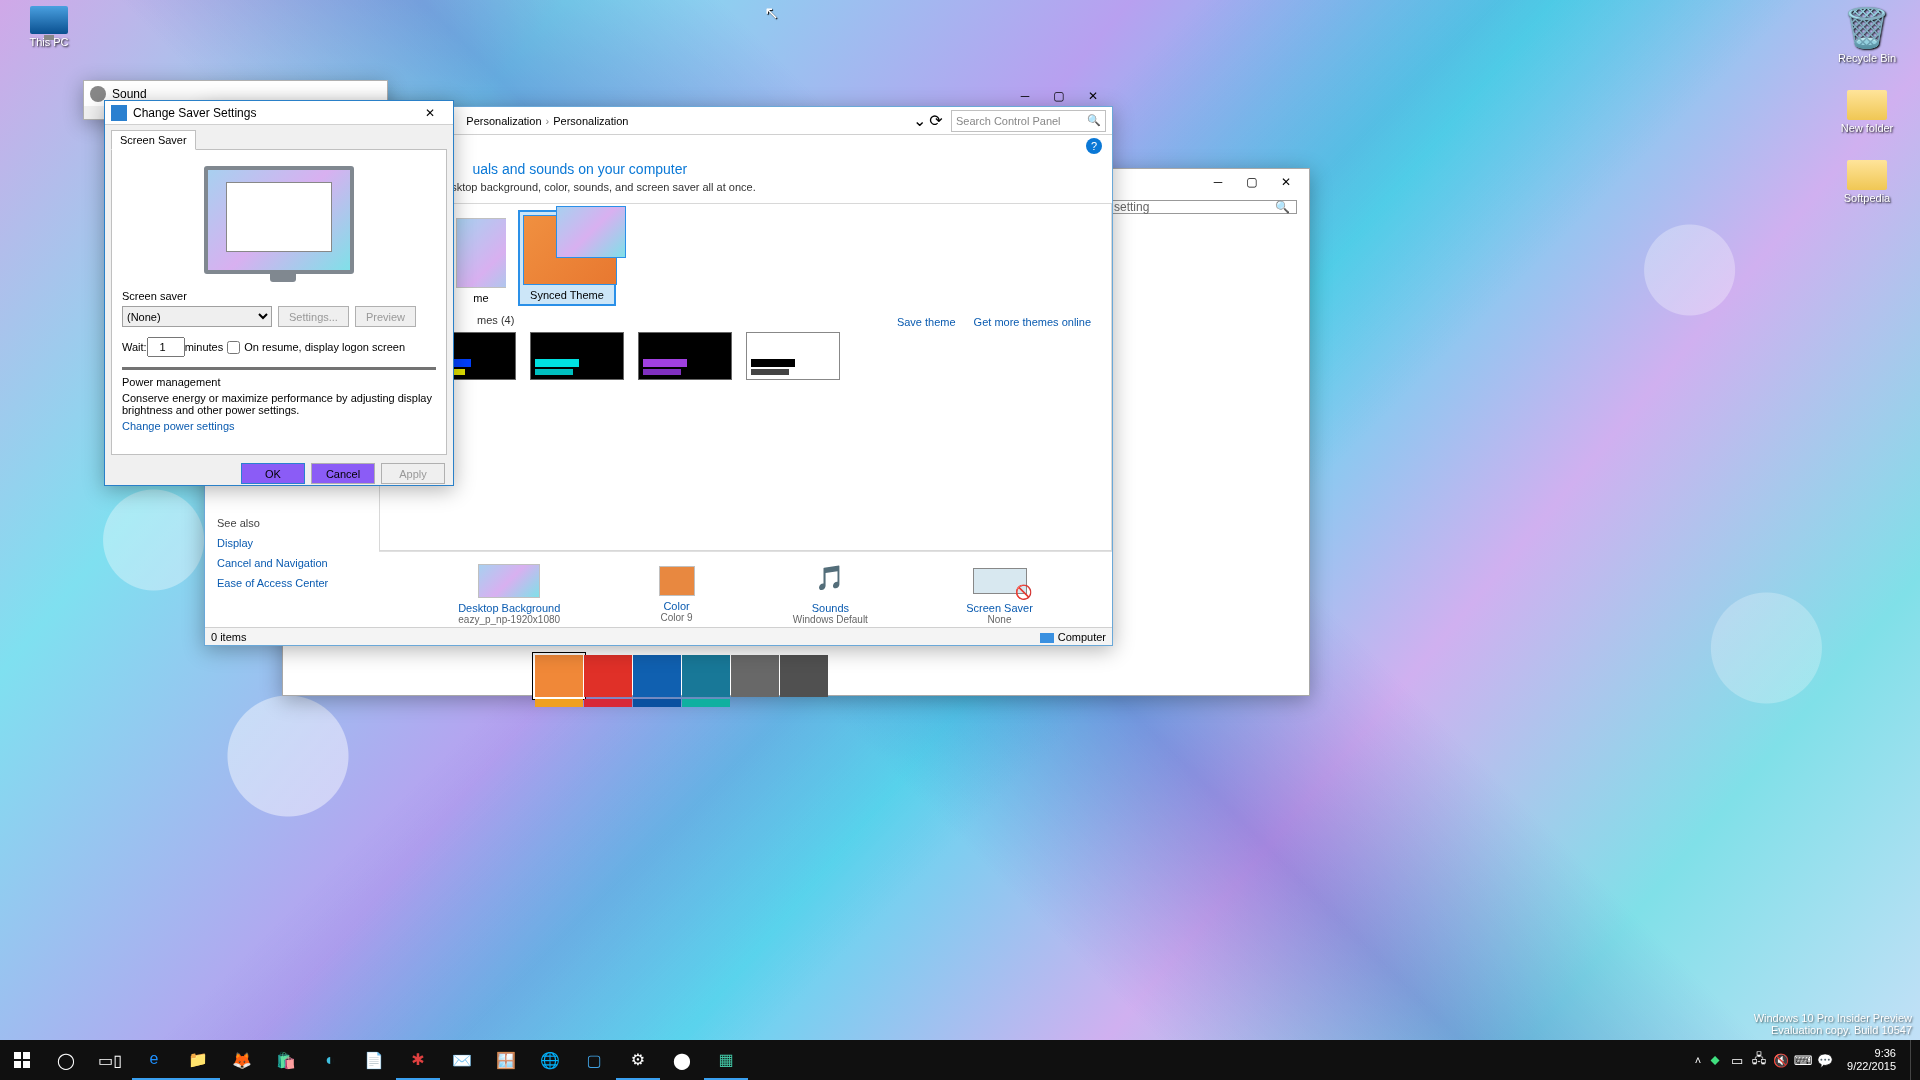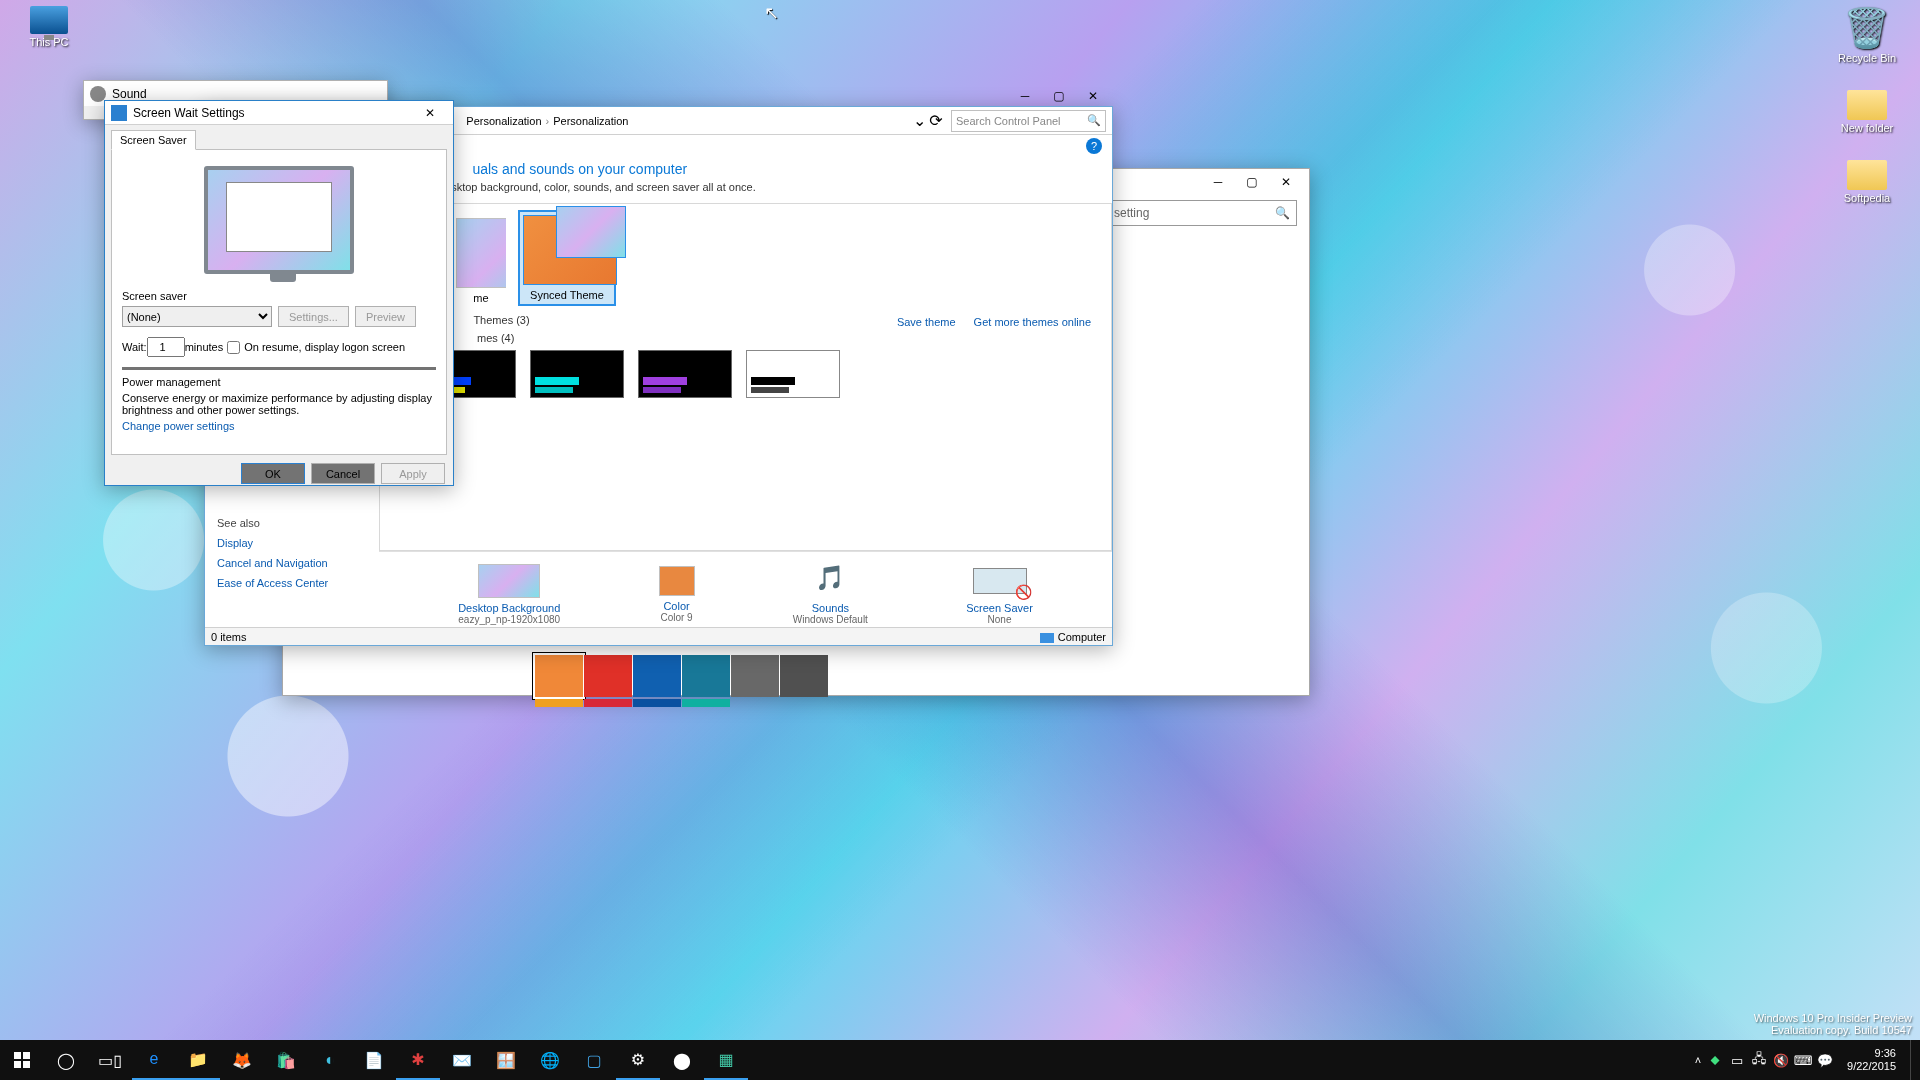--- a/index.html
+++ b/index.html
@@ -97,40 +97,40 @@
 .bs-ss .bsicon::before{content:"";position:absolute;inset:4px;background:#d8e8f0;border:1px solid #888;}
 .bs-ss .bsicon::after{content:"🚫";position:absolute;right:-2px;bottom:-2px;font-size:14px;color:#d03030;}
 #win-cp .status{height:18px;border-top:1px solid #d0d0d0;font-size:11px;display:flex;align-items:center;padding:0 6px;justify-content:space-between;background:#f4f4f4;}
 #win-cp .status .comp{display:flex;align-items:flex-end;gap:4px;}
 #win-cp .status .comp .cicon{width:14px;height:10px;background:#3a90e0;display:inline-block;}
 
 
 #win-settings{left:282px;top:168px;width:1028px;height:528px;background:#fff;border:1px solid #a8a8a8;}
 #win-settings .titlebar{justify-content:flex-end;}
 #win-settings .searchrow{display:flex;justify-content:flex-end;padding:6px 12px;}
-#win-settings .searchbox{width:190px;height:26px;border:1px solid #999;font-size:12px;padding:0 6px;display:flex;align-items:center;justify-content:space-between;color:#666;text-align:center;}
+#win-settings .searchbox{width:190px;height:14px;border:1px solid #999;font-size:12px;padding:0 6px;display:flex;align-items:center;justify-content:space-between;color:#666;text-align:center;}
 #win-settings .colorgrid{position:absolute;left:252px;bottom:-2px;display:flex;gap:1px;}
 #win-settings .colorgrid .sw{width:48px;height:42px;}
 #win-settings .colorgrid .row2{position:absolute;left:0;top:44px;display:flex;gap:1px;}
 #win-settings .colorgrid .sw.sel{outline:2px solid #fff;box-shadow:0 0 0 3px #000;}
 
 
 #win-ss{left:104px;top:100px;width:350px;height:386px;background:#f0f0f0;border:1px solid #2a80c8;}
 #win-ss .titlebar{background:#fff;border-bottom:1px solid #d0d0d0;height:24px;}
 #win-ss .tabstrip{padding:4px 6px 0;}
 #win-ss .tab{display:inline-block;background:#fff;border:1px solid #c0c0c0;border-bottom:1px solid #fff;padding:3px 8px;font-size:11px;position:relative;top:1px;}
 #win-ss .tabbody{background:#fff;border:1px solid #c0c0c0;margin:0 6px;height:306px;padding:10px;font-size:11px;}
 #win-ss .monitor{width:150px;height:108px;border:4px solid #808890;border-radius:3px;margin:6px auto 16px;background:linear-gradient(135deg,#a8d0f0,#d8b0f0,#80e0e8);position:relative;}
 #win-ss .monitor::after{content:"";position:absolute;bottom:-12px;left:62px;width:26px;height:8px;background:#808890;border-radius:0 0 3px 3px;}
 #win-ss .monitor .mini{position:absolute;left:18px;top:12px;right:18px;bottom:18px;background:#fff;border:1px solid #888;}
 #win-ss fieldset{border:none;margin-bottom:8px;}
 #win-ss .grouplabel{margin-bottom:4px;}
 #win-ss .row{display:flex;align-items:center;gap:6px;}
 #win-ss select{width:150px;height:21px;font-size:11px;border:1px solid #a0a0a0;}
-#win-ss .btn{height:21px;padding:0 10px;font-size:11px;background:#737373;border:1px solid #b0b0b0;cursor:pointer;}
+#win-ss .btn{height:21px;padding:0 10px;font-size:11px;background:#8b5cf6;border:1px solid #b0b0b0;cursor:pointer;}
 #win-ss .btn[disabled]{color:#999;background:#efefef;cursor:default;}
 #win-ss .numrow{margin-top:10px;display:flex;align-items:center;}
 #win-ss input[type=number]{width:38px;height:20px;font-size:11px;text-align:right;padding-right:2px;}
 #win-ss .pm{border-top:3px solid #737373;margin-top:10px;padding-top:6px;}
 #win-ss .pm p{font-size:11px;margin:4px 0;}
 #win-ss a{color:#0a5bb0;cursor:pointer;}
 #win-ss .dlg-btns{display:flex;justify-content:flex-end;gap:6px;padding:8px 8px 0;}
 #win-ss .dlg-btns .btn{width:64px;}
 #win-ss .dlg-btns .btn.primary{border:1px solid #2a80d0;}
 
@@ -266,21 +266,20 @@
             <div class="thumb orange" style="position:relative">
                 <div style="position:absolute;right:-10px;top:-10px;width:70px;height:52px;background:linear-gradient(135deg,#a8d0f0,#d8b0f0,#80e0e8);border:1px solid #2a90e8"></div>
               </div>
             <div>Synced Theme</div>
           </div>
         </div>
         <div class="links-right">
           <a>Save theme</a>
           <a>Get more themes online</a>
         </div>
-        <div class="sectlabel"><span style="visibility:hidden">Windows Default </span><span>Themes (3)</span></div>
         <div class="sectlabel"><span style="visibility:hidden">High Contrast The</span><span>mes (4)</span></div>
         <div class="themerow">
           <div style="width:20px"></div>
           <div class="hc-tile hc1">
               <div class="bar1"></div>
               <div class="bar2"></div>
             </div>
           <div class="hc-tile hc2">
               <div class="bar1"></div>
               <div class="bar2"></div>
@@ -325,21 +324,21 @@
     <span class="comp">
         <span class="cicon"></span>
         <span>Computer</span>
       </span>
   </div>
 </div>
 
 <div id="win-ss" class="win">
   <div class="titlebar">
     <span class="winicon" style="background:#2a80d0"></span>
-    <span class="ttl">Screen Wait Settings</span>
+    <span class="ttl">Change Saver Settings</span>
     <div class="winctrl">
         <div class="close">✕</div>
       </div>
   </div>
   <div class="tabstrip"><span class="tab">Screen Saver</span></div>
   <div class="tabbody">
     <div class="monitor">
         <div class="mini"></div>
       </div>
     <fieldset>

